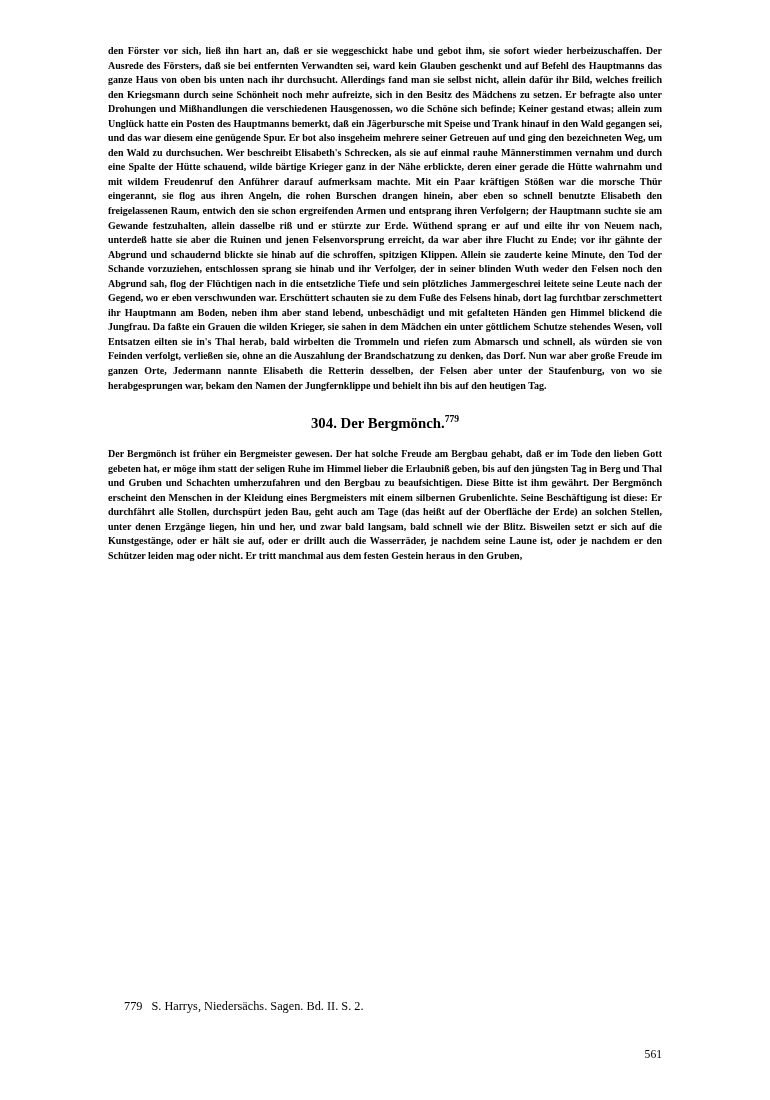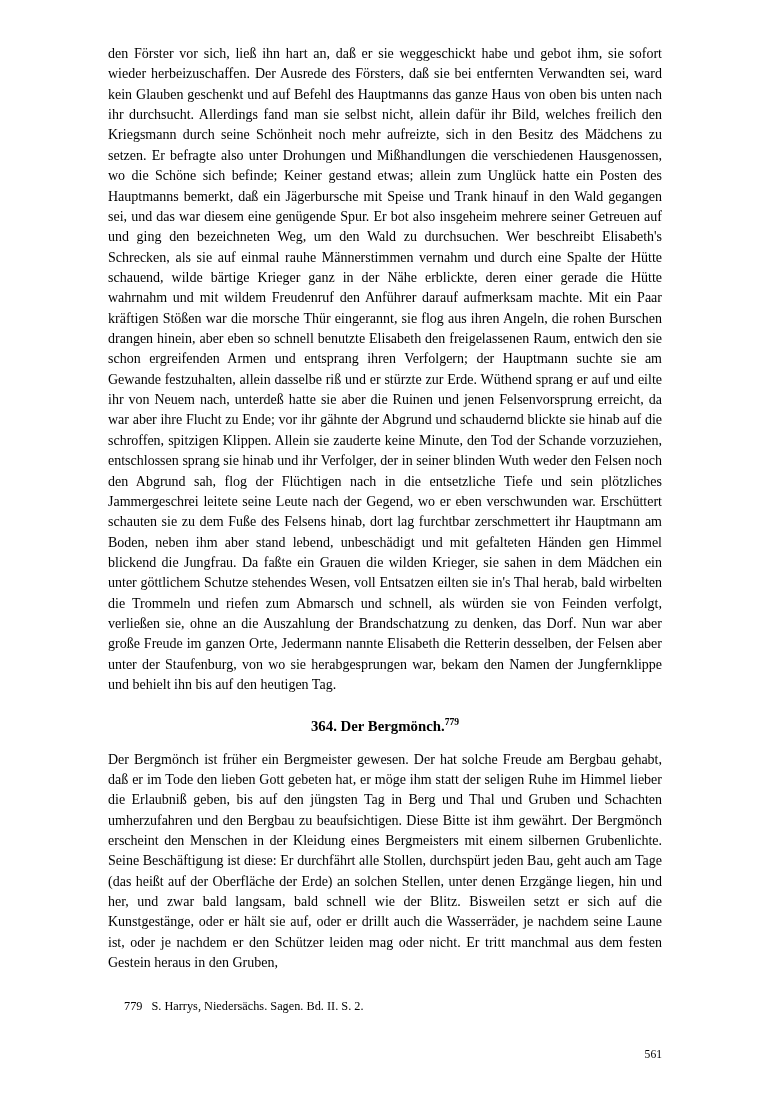--- a/index.html
+++ b/index.html
@@ -24,25 +24,26 @@
     background: #ffffff;
   }
   .content {
     position: absolute;
     left: 108px;
     top: 44px;
     width: 554px;
   }
   p.body-par {
     margin: 0;
-    font-size: 14px;
+    font-size: 10px;
     line-height: 1.455;
     text-align: justify;
     text-justify: inter-word;
     hyphens: manual;
+    font-weight: bold;
   }
   .section-heading {
     margin: 0;
     padding-top: 22px;
     padding-bottom: 15px;
     text-align: center;
     font-size: 14.8px;
     font-weight: bold;
     font-family: "Liberation Serif", serif;
   }
@@ -79,21 +80,21 @@
 </head>
 <body>
 
 <div class="page">
 
   <div class="content">
 
     <p class="body-par">den Förster vor sich, ließ ihn hart an, daß er sie weggeschickt habe und gebot ihm, sie sofort wieder herbeizuschaffen. Der Ausrede des Försters, daß sie bei entfernten Verwandten sei, ward kein Glauben geschenkt und auf Befehl des Hauptmanns das ganze Haus von oben bis unten nach ihr durchsucht. Allerdings fand man sie selbst nicht, allein dafür ihr Bild, welches freilich den Kriegsmann durch seine Schönheit noch mehr aufreizte, sich in den Besitz des Mädchens zu setzen. Er befragte also unter Drohungen und Mißhandlungen die verschiedenen Hausgenossen, wo die Schöne sich befinde; Keiner gestand etwas; allein zum Unglück hatte ein Posten des Hauptmanns bemerkt, daß ein Jägerbursche mit Speise und Trank hinauf in den Wald gegangen sei, und das war diesem eine genügende Spur. Er bot also insgeheim mehrere seiner Getreuen auf und ging den bezeichneten Weg, um den Wald zu durchsuchen. Wer beschreibt Elisabeth's Schrecken, als sie auf einmal rauhe Männerstimmen vernahm und durch eine Spalte der Hütte schauend, wilde bärtige Krieger ganz in der Nähe erblickte, deren einer gerade die Hütte wahrnahm und mit wildem Freudenruf den Anführer darauf aufmerksam machte. Mit ein Paar kräftigen Stößen war die morsche Thür eingerannt, sie flog aus ihren Angeln, die rohen Burschen drangen hinein, aber eben so schnell benutzte Elisabeth den freigelassenen Raum, entwich den sie schon ergreifenden Armen und entsprang ihren Verfolgern; der Hauptmann suchte sie am Gewande festzuhalten, allein dasselbe riß und er stürzte zur Erde. Wüthend sprang er auf und eilte ihr von Neuem nach, unterdeß hatte sie aber die Ruinen und jenen Felsenvorsprung erreicht, da war aber ihre Flucht zu Ende; vor ihr gähnte der Abgrund und schaudernd blickte sie hinab auf die schroffen, spitzigen Klippen. Allein sie zauderte keine Minute, den Tod der Schande vorzuziehen, entschlossen sprang sie hinab und ihr Verfolger, der in seiner blinden Wuth weder den Felsen noch den Abgrund sah, flog der Flüchtigen nach in die entsetzliche Tiefe und sein plötzliches Jammergeschrei leitete seine Leute nach der Gegend, wo er eben verschwunden war. Erschüttert schauten sie zu dem Fuße des Felsens hinab, dort lag furchtbar zerschmettert ihr Hauptmann am Boden, neben ihm aber stand lebend, unbeschädigt und mit gefalteten Händen gen Himmel blickend die Jungfrau. Da faßte ein Grauen die wilden Krieger, sie sahen in dem Mädchen ein unter göttlichem Schutze stehendes Wesen, voll Entsatzen eilten sie in's Thal herab, bald wirbelten die Trommeln und riefen zum Abmarsch und schnell, als würden sie von Feinden verfolgt, verließen sie, ohne an die Auszahlung der Brandschatzung zu denken, das Dorf. Nun war aber große Freude im ganzen Orte, Jedermann nannte Elisabeth die Retterin desselben, der Felsen aber unter der Staufenburg, von wo sie herabgesprungen war, bekam den Namen der Jungfernklippe und behielt ihn bis auf den heutigen Tag.</p>
 
     <h2 class="section-heading">
-      <span>364. Der Bergmönch.</span><sup>779</sup>
+      <span>304. Der Bergmönch.</span><sup>779</sup>
     </h2>
 
     <p class="body-par">Der Bergmönch ist früher ein Bergmeister gewesen. Der hat solche Freude am Bergbau gehabt, daß er im Tode den lieben Gott gebeten hat, er möge ihm statt der seligen Ruhe im Himmel lieber die Erlaubniß geben, bis auf den jüngsten Tag in Berg und Thal und Gruben und Schachten umherzufahren und den Bergbau zu beaufsichtigen. Diese Bitte ist ihm gewährt. Der Bergmönch erscheint den Menschen in der Kleidung eines Bergmeisters mit einem silbernen Grubenlichte. Seine Beschäftigung ist diese: Er durchfährt alle Stollen, durchspürt jeden Bau, geht auch am Tage (das heißt auf der Oberfläche der Erde) an solchen Stellen, unter denen Erzgänge liegen, hin und her, und zwar bald langsam, bald schnell wie der Blitz. Bisweilen setzt er sich auf die Kunstgestänge, oder er hält sie auf, oder er drillt auch die Wasserräder, je nachdem seine Laune ist, oder je nachdem er den Schützer leiden mag oder nicht. Er tritt manchmal aus dem festen Gestein heraus in den Gruben,</p>
 
   </div>
 
   <div class="footnote-wrap">
     <p class="footnote">
       <span class="fn-num">779</span><span>S. Harrys, Niedersächs. Sagen. Bd. II. S. 2.</span>
     </p>

